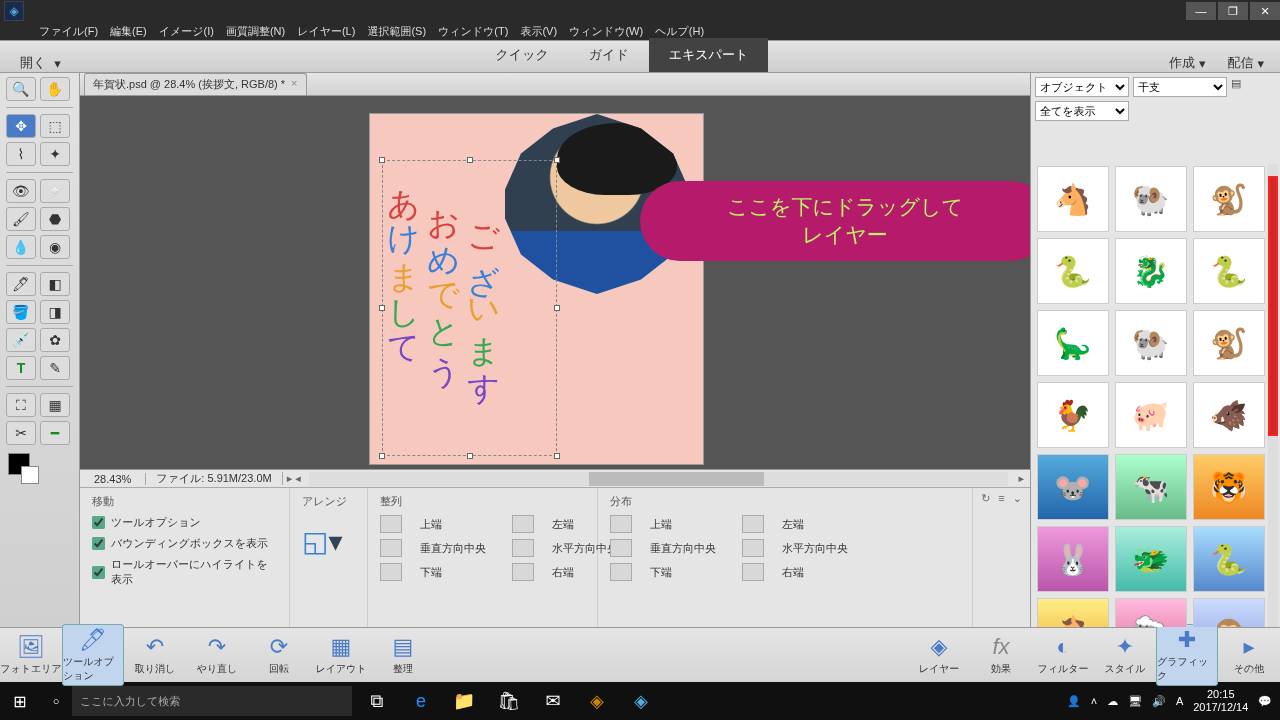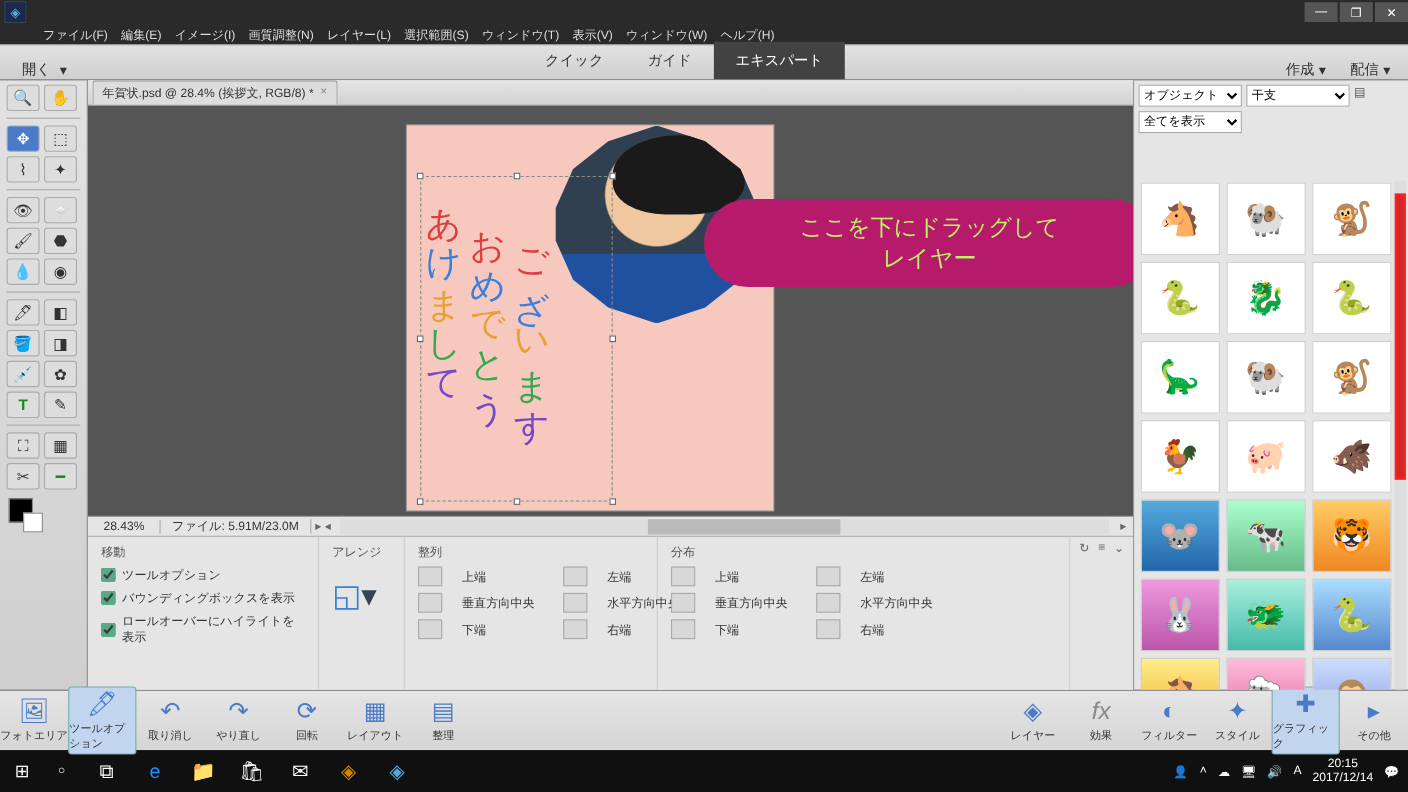--- a/index.html
+++ b/index.html
@@ -422,20 +422,21 @@
     </div>
   <div class="bbItem">
       <div class="ic">▸</div>
       <span>その他</span>
     </div>
 </div>
 
 <div class="taskbar">
   <div class="start">⊞</div>
   <div class="cortana">○</div>
+  <div class="search">ここに入力して検索</div>
   <div class="tbicons">
     <div class="ti">⧉</div>
     <div class="ti" style="color:#1e90ff">e</div>
     <div class="ti" style="color:#f0c040">📁</div>
     <div class="ti">🛍</div>
     <div class="ti">✉</div>
     <div class="ti" style="color:#c80">◈</div>
     <div class="ti" style="color:#5ad">◈</div>
   </div>
   <div class="tray">

